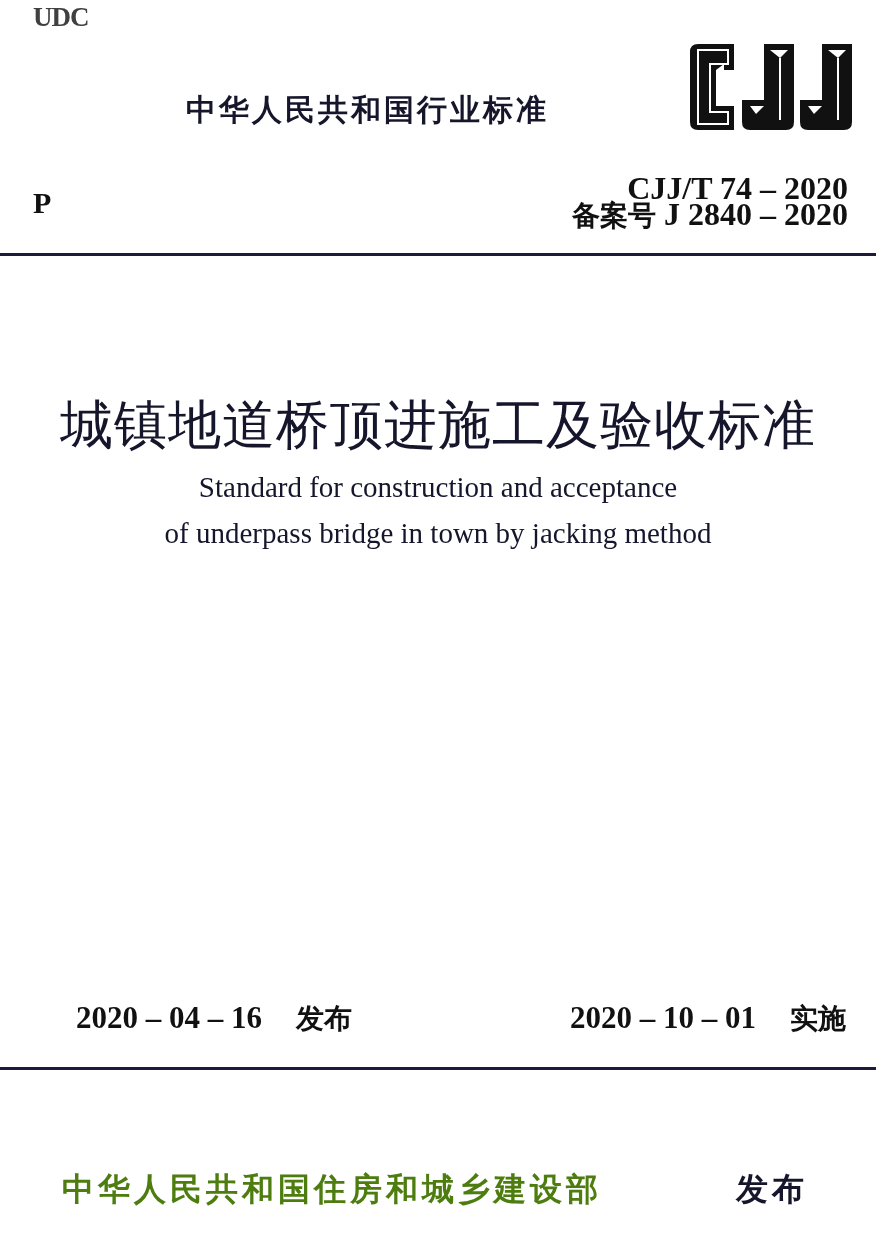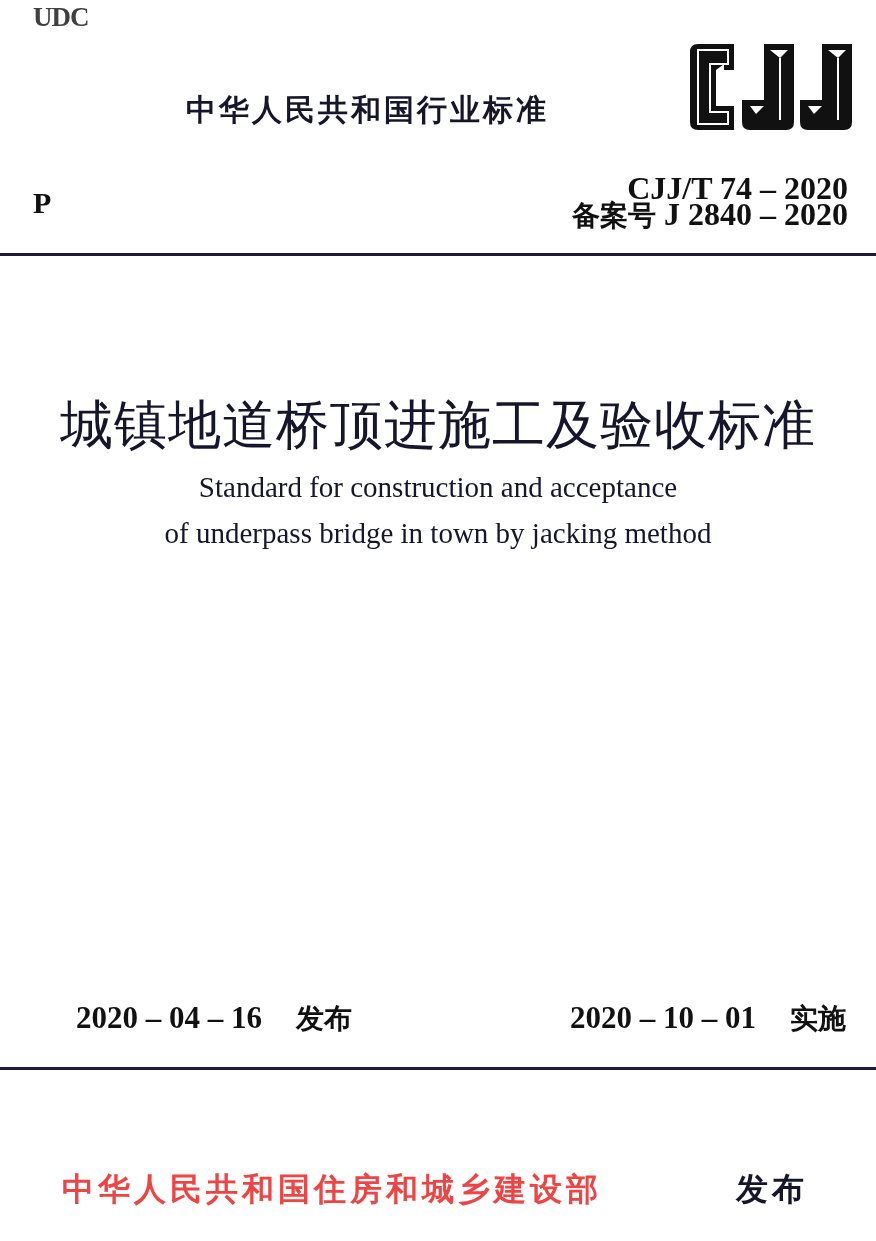--- a/index.html
+++ b/index.html
@@ -23,21 +23,21 @@
     .rule { left: 0; width: 876px; height: 3px; background: #1c1c3a; }
     .rule-top { top: 253px; }
     .rule-bottom { top: 1067px; }
     .title-cn { left: 0; width: 876px; top: 390px; text-align: center; font-size: 53px; font-family: "DejaVu Serif", serif; color: #15152b; letter-spacing: 1px; }
     .title-en { left: 0; width: 876px; text-align: center; font-size: 29px; font-family: "Liberation Serif", "DejaVu Serif", serif; color: #15152b; }
     .title-en1 { top: 471px; }
     .title-en2 { top: 517px; }
     .date-left { left: 32px; top: 1000px; font-size: 31px; color: #111; white-space: nowrap; margin-left: 44px; }
     .date-right { right: 30px; top: 1000px; font-size: 31px; color: #111; white-space: nowrap; }
     .date-left .act, .date-right .act { font-family: "DejaVu Sans", sans-serif; font-weight: bold; font-size: 28px; margin-left: 34px; }
-    .publisher { left: 62px; top: 1168px; font-size: 32px; font-weight: bold; letter-spacing: 4px; color: #ef4444; white-space: nowrap; font-family: "DejaVu Sans", sans-serif; }
+    .publisher { left: 62px; top: 1168px; font-size: 32px; font-weight: bold; letter-spacing: 4px; color: #4d7c0f; white-space: nowrap; font-family: "DejaVu Sans", sans-serif; }
     .publisher-act { left: 736px; top: 1168px; font-size: 32px; font-weight: bold; letter-spacing: 4px; color: #15152b; font-family: "DejaVu Sans", sans-serif; }
   </style>
 </head>
 <body>
 
 <div class="abs udc serif-bold">UDC</div>
 <div class="abs pcode serif-bold">P</div>
 <div class="abs industry">中华人民共和国行业标准</div>
 
 <div class="abs logo">

